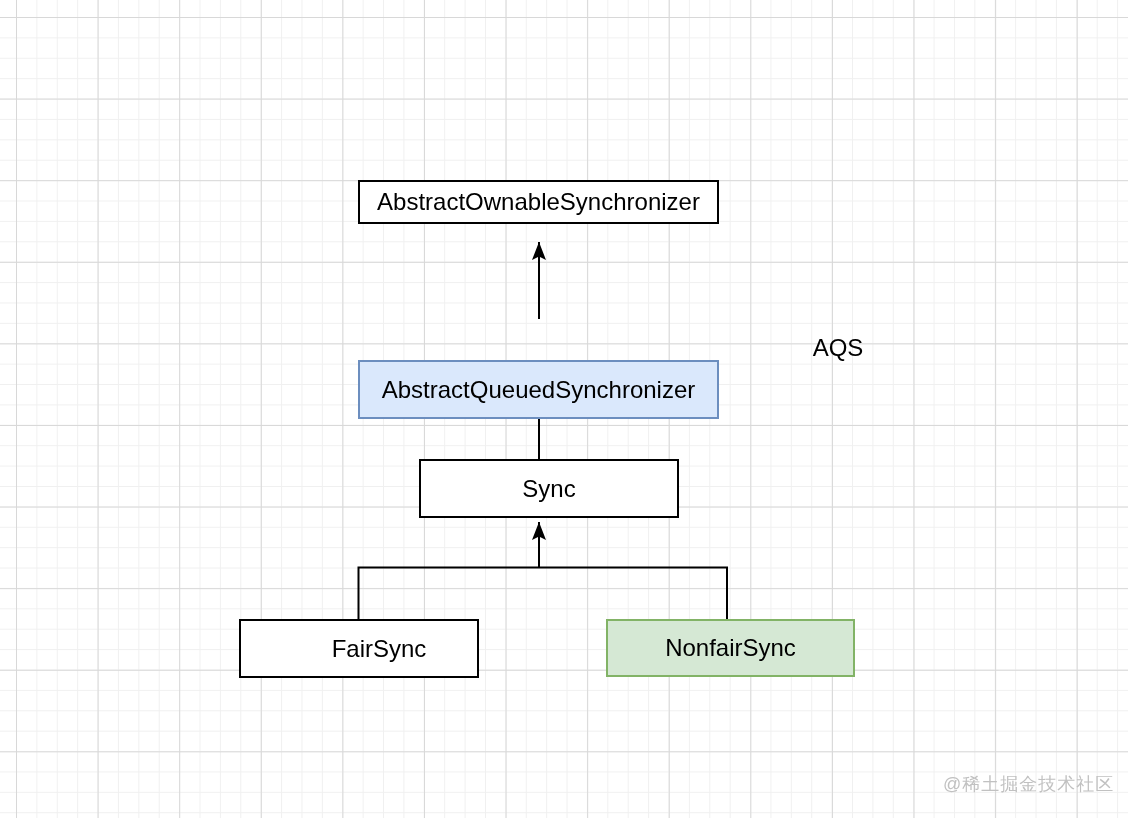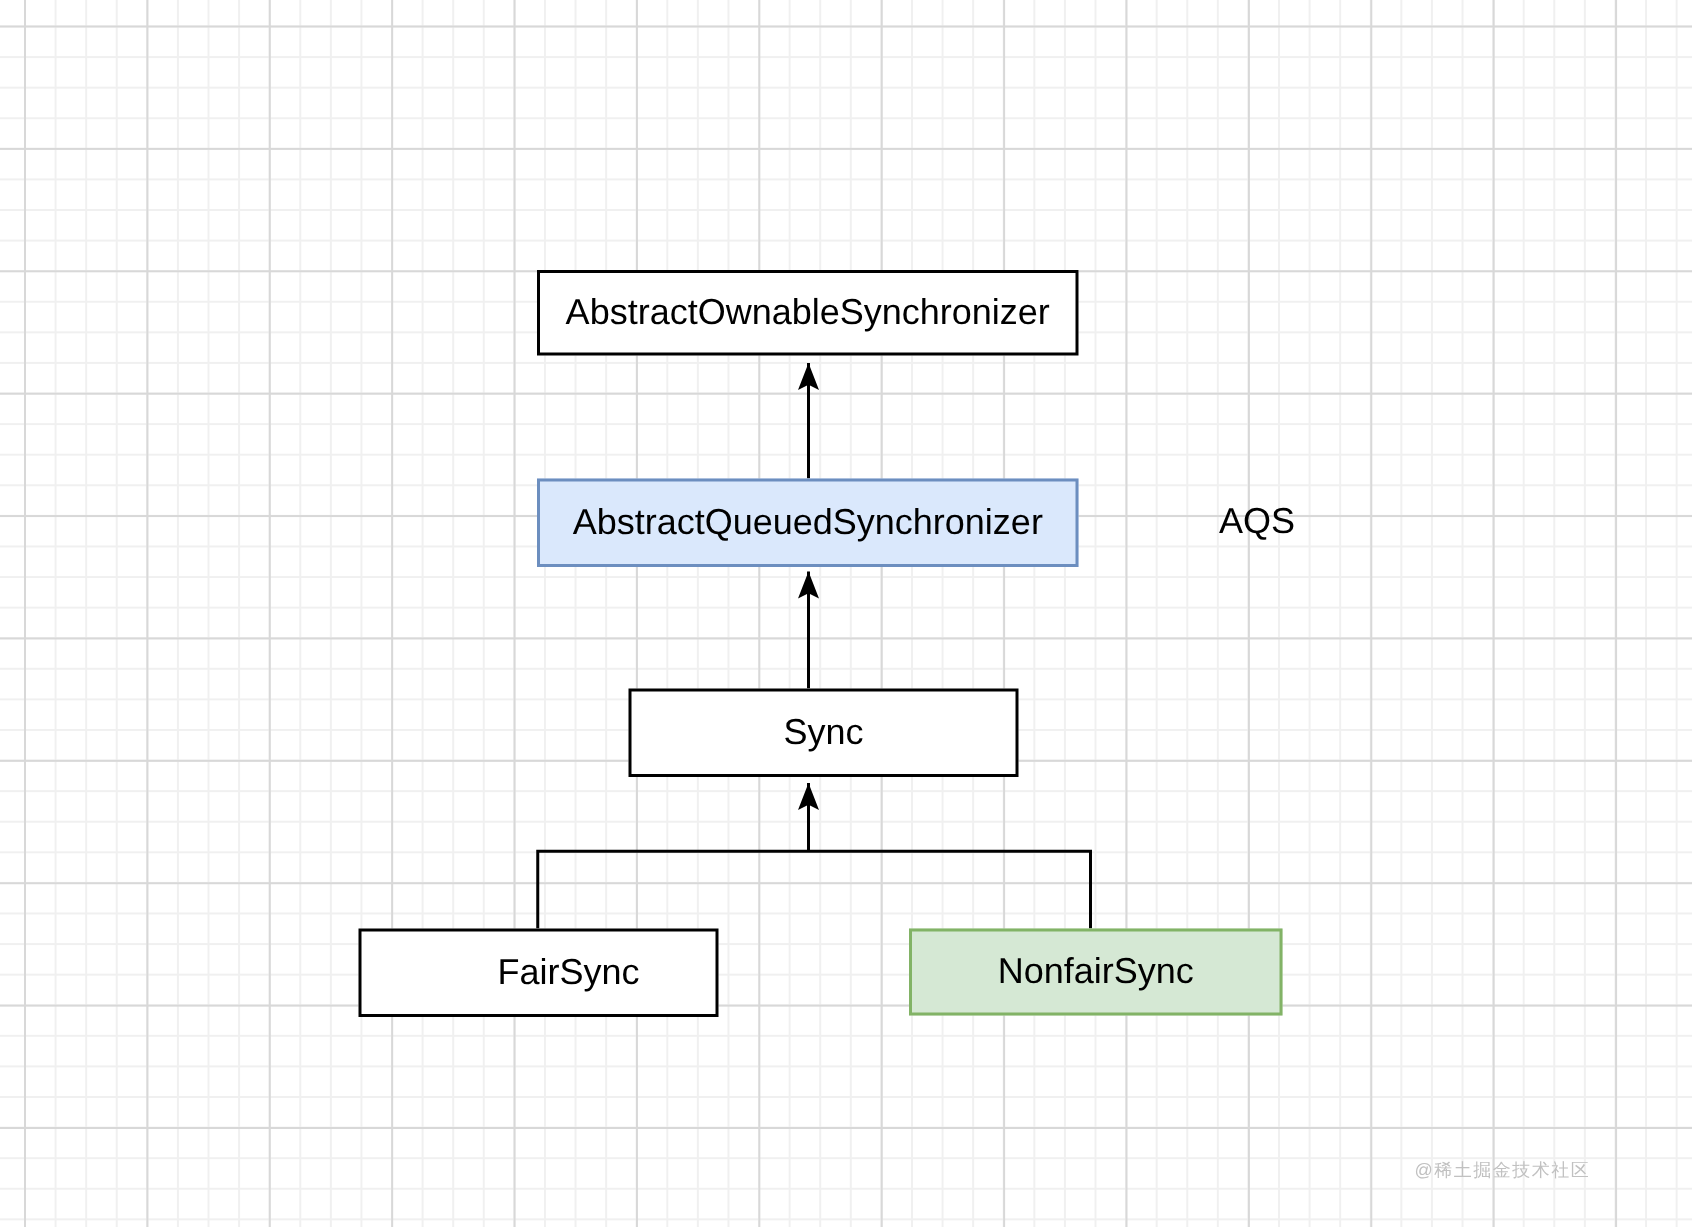--- a/index.html
+++ b/index.html
@@ -41,35 +41,36 @@
     white-space: nowrap;
     z-index: 2;
   }
   .node-plain {
     background: #ffffff;
     border: 2px solid #000000;
   }
   .node-blue {
     background: #dae8fc;
     border: 2px solid #6c8ebf;
+    margin-top: 41px;
   }
   .node-green {
     background: #d5e8d4;
     border: 2px solid #82b366;
   }
   .annotation {
     position: absolute;
     font-size: 24px;
     color: #000000;
     text-align: center;
     z-index: 2;
   }
   .watermark {
     position: absolute;
-    font-size: 12px;
+    font-size: 18px;
     color: #c1c1c1;
     letter-spacing: 1px;
     z-index: 3;
   }
 </style>
 </head>
 <body>
 
 <div id="canvas">
 
@@ -82,21 +83,21 @@
 
     <path d="M539,319 L539,242" fill="none" stroke="#000000" stroke-width="2" marker-end="url(#arrowhead)"></path>
 
     <path d="M539,459 L539,381" fill="none" stroke="#000000" stroke-width="2" marker-end="url(#arrowhead)"></path>
 
     <path d="M539,568 L539,522" fill="none" stroke="#000000" stroke-width="2" marker-end="url(#arrowhead)"></path>
 
     <path d="M358.5,619 L358.5,567.5 L727,567.5 L727,619" fill="none" stroke="#000000" stroke-width="2"></path>
   </svg>
 
-  <div class="node node-plain" style="left:358px; top:180px; width:361px; height:57px;">
+  <div class="node node-plain" style="left:358px; top:180px; width:361px; height:44px;">
     <span>AbstractOwnableSynchronizer</span>
   </div>
 
   <div class="node node-blue" style="left:358px; top:319px; width:361px; height:59px;">
     <span>AbstractQueuedSynchronizer</span>
   </div>
 
   <div class="annotation" style="left:803px; top:334px; width:70px;">AQS</div>
 
   <div class="node node-plain" style="left:419px; top:459px; width:260px; height:59px;">

